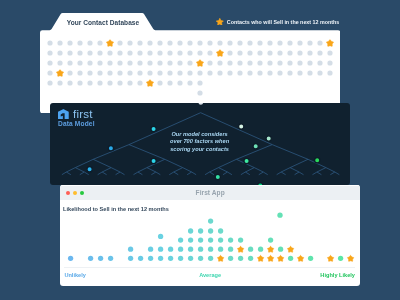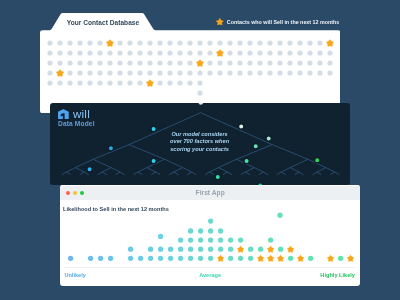--- a/index.html
+++ b/index.html
@@ -276,21 +276,21 @@
           <circle cx="267.20" cy="57.30" r="2.62" fill="#2ad95c" stroke="#0d1c29" stroke-width="1.25"></circle>
           <circle cx="167.80" cy="74.00" r="2.62" fill="#35e0a5" stroke="#0d1c29" stroke-width="1.25"></circle>
           <circle cx="210.30" cy="82.50" r="2.62" fill="#00d87f" stroke="#0d1c29" stroke-width="1.25"></circle>
         </g>
     </svg>
     <div class="abs" id="brand">
       <svg width="10.73" height="10.6" viewBox="0 0 107.3 106">
         <path d="M50.3 1.5 A6 6 0 0 1 57 1.5 L107.3 28.5 L107.3 100 A6 6 0 0 1 101.3 106 L6 106 A6 6 0 0 1 0 100 L0 28.5 Z" fill="#4da3f0"></path>
         <path d="M66.5 43 L66.5 106 L48.5 106 L48.5 68 L27 75 L27 55 L46 43 Z" fill="#10212f"></path>
       </svg>
-      <span id="brand-name">will</span>
+      <span id="brand-name">first</span>
     </div>
     <div class="abs" id="brand-sub">Data Model</div>
     <div class="abs" id="caption">
         <div>Our model considers</div>
         <div>over 700 factors when</div>
         <div>scoring your contacts</div>
       </div>
   </div>
 
   <div class="abs" id="app">

